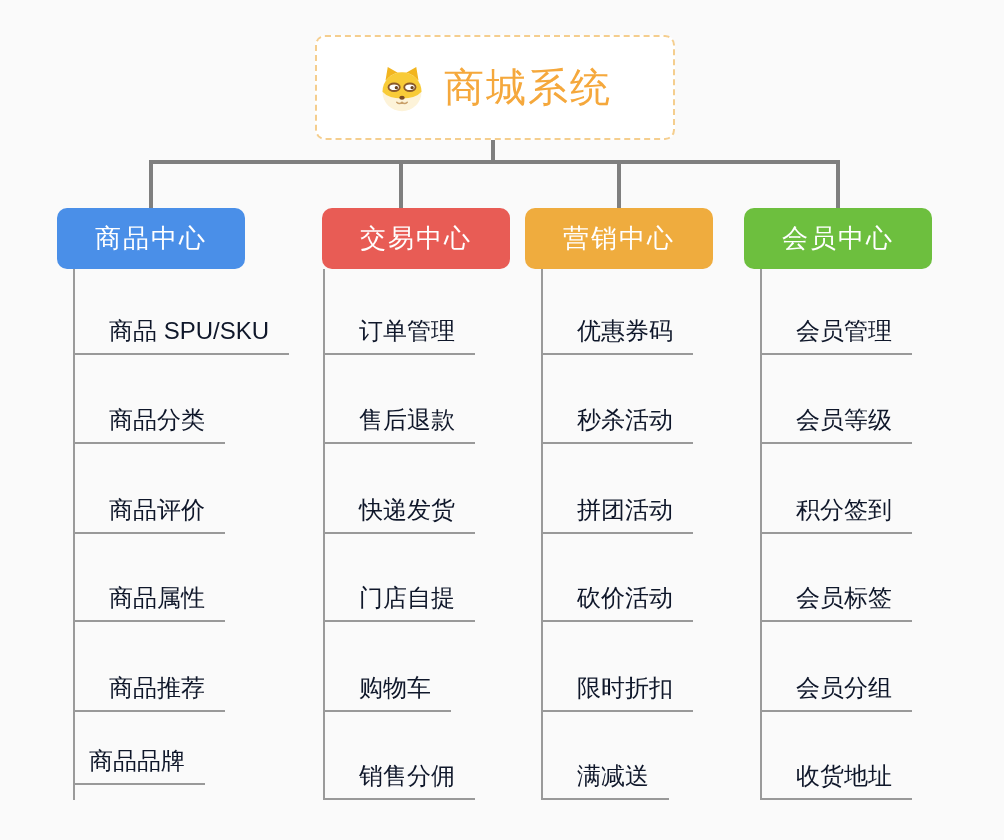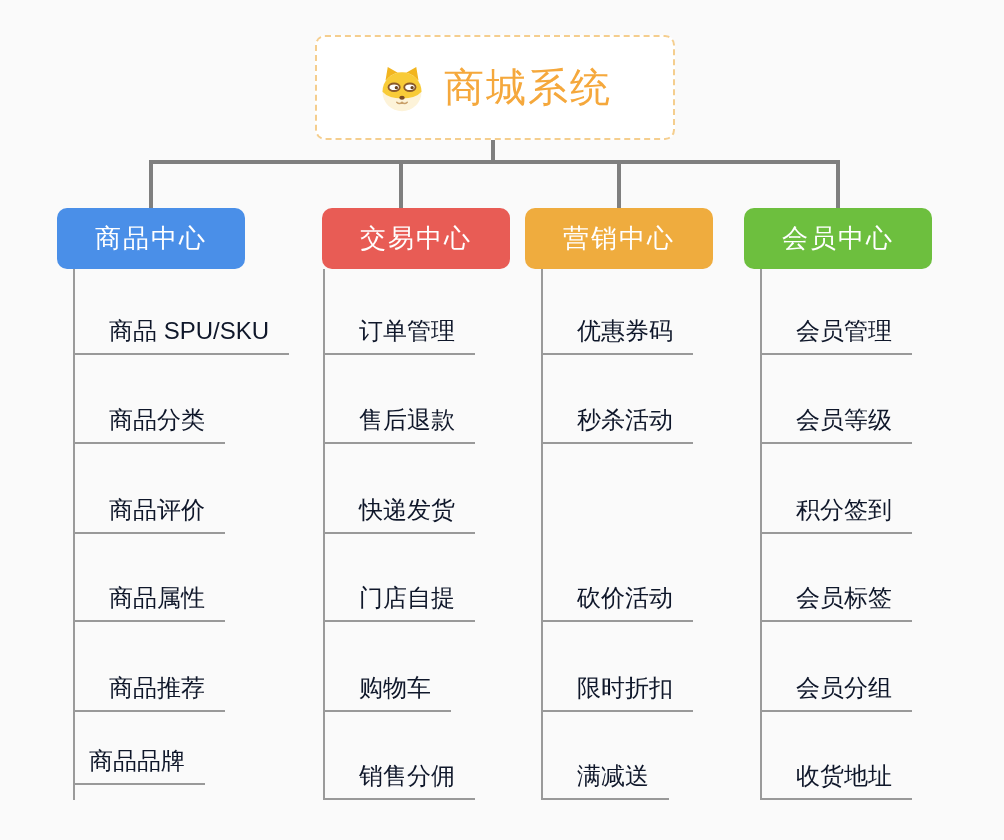--- a/index.html
+++ b/index.html
@@ -144,20 +144,23 @@
       </div>
   </div>
 
   <div class="sub-list" style="left:541px;">
     <div class="sub-item" style="top:42px;">
         <span>优惠券码</span>
       </div>
     <div class="sub-item" style="top:131px;">
         <span>秒杀活动</span>
       </div>
+    <div class="sub-item" style="top:221px;">
+        <span>拼团活动</span>
+      </div>
     <div class="sub-item" style="top:309px;">
         <span>砍价活动</span>
       </div>
     <div class="sub-item" style="top:399px;">
         <span>限时折扣</span>
       </div>
     <div class="sub-item" style="top:487px;">
         <span>满减送</span>
       </div>
   </div>

